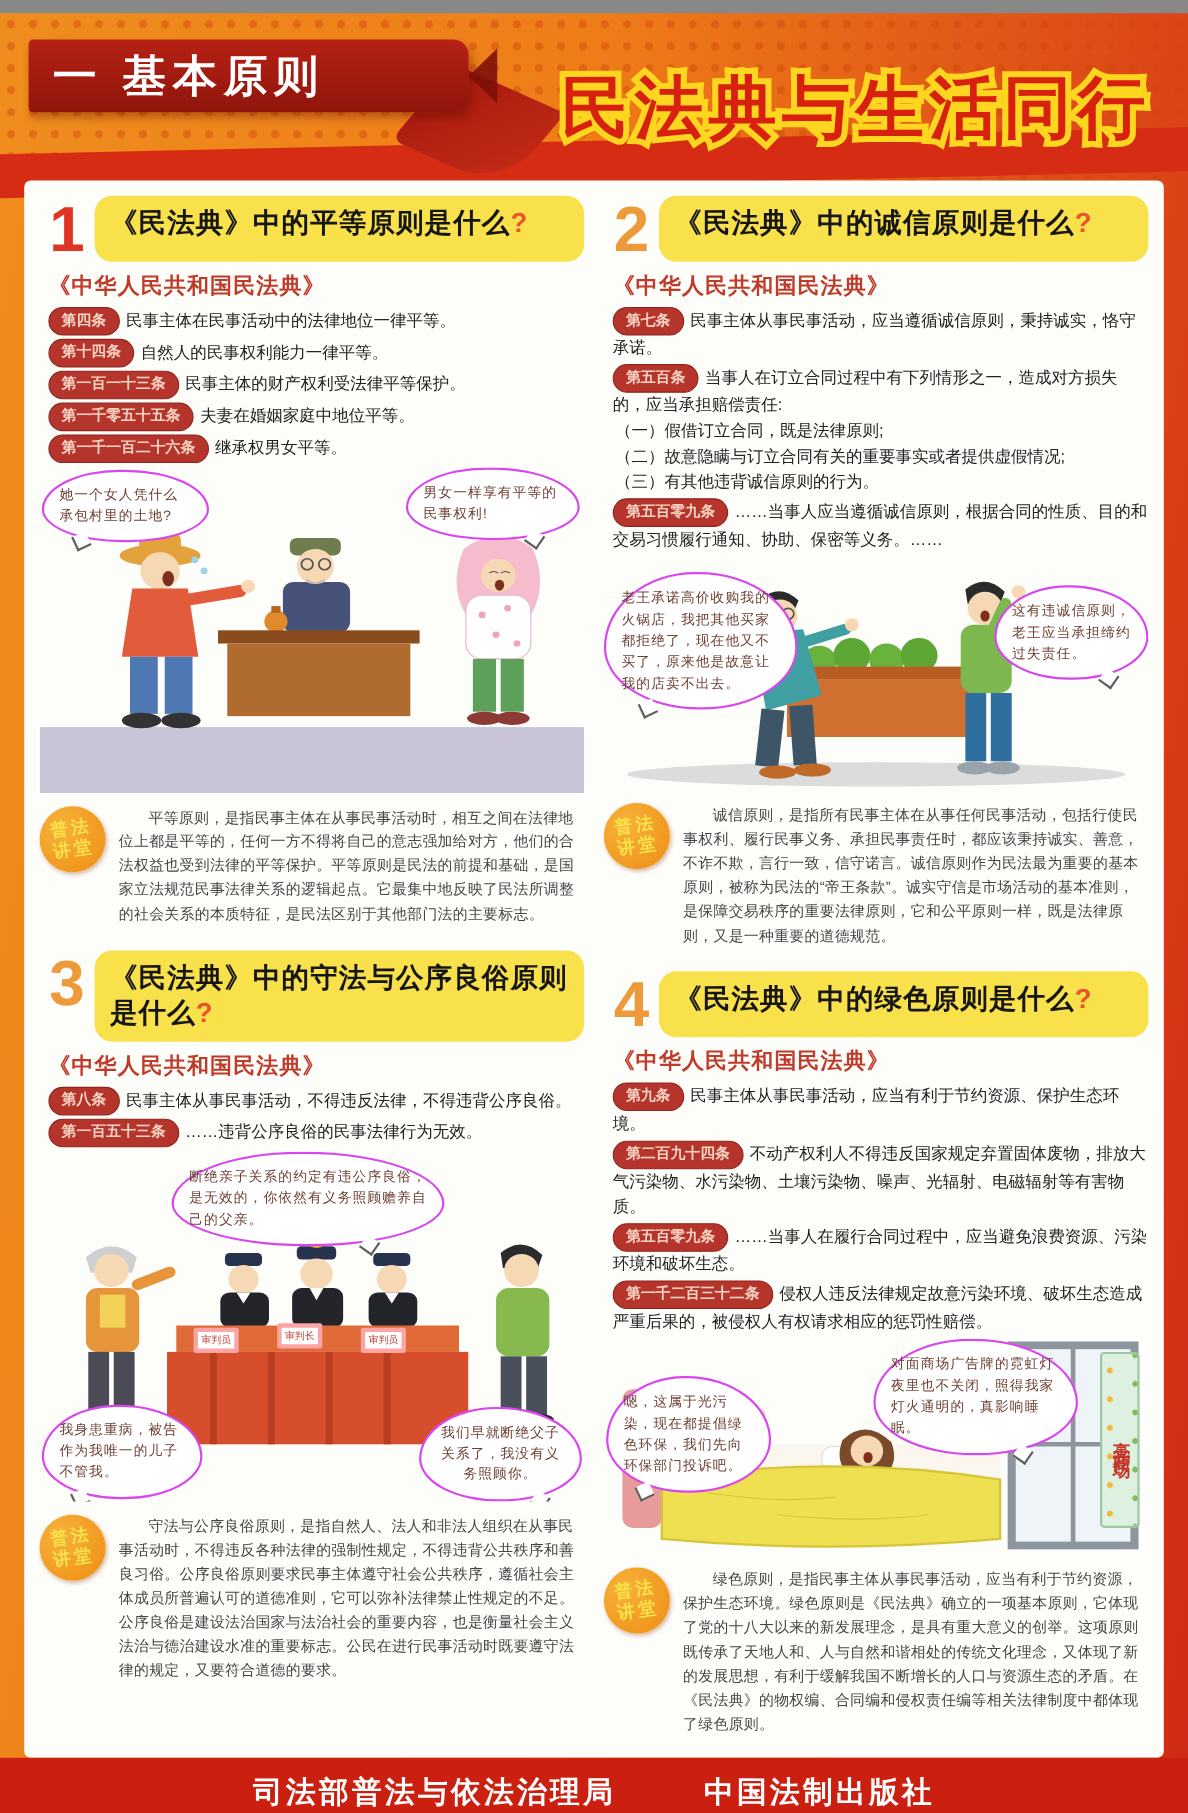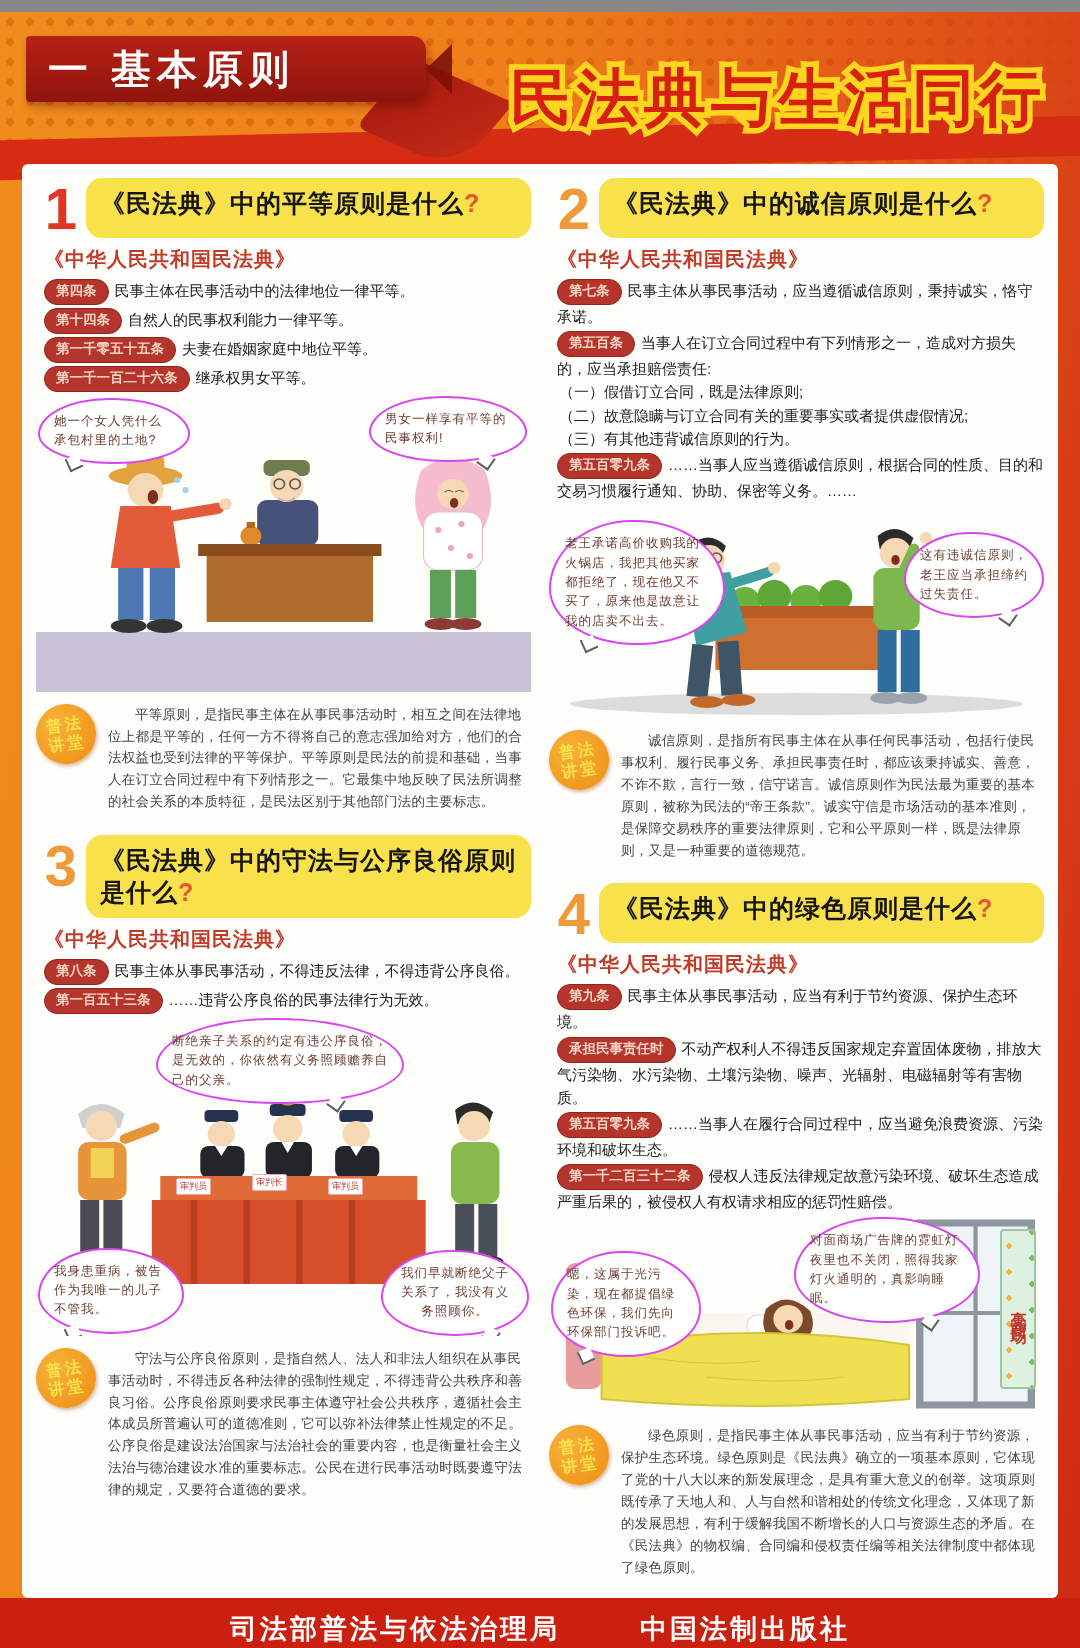--- a/index.html
+++ b/index.html
@@ -52,21 +52,21 @@
   .scene { position:relative; width:100%; overflow:hidden; margin:4px 0 6px; }
   .scene svg { position:absolute; inset:0; width:100%; height:100%; }
   .s1 { height:296px; } .s2 { height:212px; } .s3 { height:318px; } .s4 { height:196px; }
   .bubble { position:absolute; background:#fff; border:2px solid #d946ef; border-radius:48% 52% 50% 50% / 56% 56% 46% 46%;
     padding:12px 14px; font-size:12.5px; line-height:1.55; color:#6d4034; z-index:5; letter-spacing:1px; }
   .bubble::after { content:""; position:absolute; width:12px; height:12px; background:#fff;
     border-right:2px solid #5f5f5f; border-bottom:2px solid #5f5f5f; bottom:-8px; left:70%;
     transform:rotate(35deg); }
   .bubble.tl::after { left:18%; transform:rotate(65deg); }
   .plate { position:absolute; background:#fff; color:#c0392b; font-size:9px; padding:1px 3px;
-    border:1px solid #fca5a5; border-radius:2px; z-index:4; white-space:nowrap; }
+    border:4px solid #fca5a5; border-radius:2px; z-index:4; white-space:nowrap; }
   .neon { position:absolute; right:8px; top:12px; width:36px; height:160px; background:#def0e0;
     border:2px solid #9cc7a4; border-radius:4px; z-index:4; display:flex; align-items:center; justify-content:center;
     background-image:radial-gradient(circle,#f4b63c 18%,transparent 20%),radial-gradient(circle,#7cbf59 18%,transparent 20%);
     background-size:12px 26px,12px 26px; background-position:1px 2px,24px 14px; background-repeat:repeat-y; }
   .neon span { writing-mode:vertical-rl; color:#c2372b; font-weight:800; font-size:16px; letter-spacing:6px; }
 
   
   .lecture { position:relative; padding:6px 4px 4px 72px; min-height:70px; }
   .lec-badge { position:absolute; left:0px; top:6px; width:60px; height:60px; border-radius:50%;
     background:radial-gradient(circle at 35% 30%,#f6b23a,#ef8d14); transform:rotate(-8deg);
@@ -102,20 +102,21 @@
     <div class="col">
 
       <section>
         <div class="sec-head">
           <span class="sec-num num-red">1</span>
           <h2 class="sec-title"><span>《民法典》中的平等原则是什么</span><span class="qmark">?</span></h2>
         </div>
         <div class="law-title">《中华人民共和国民法典》</div>
         <p class="article"><span class="badge">第四条</span><span>民事主体在民事活动中的法律地位一律平等。</span></p>
         <p class="article"><span class="badge">第十四条</span><span>自然人的民事权利能力一律平等。</span></p>
+        <p class="article"><span class="badge">第一百一十三条</span><span>民事主体的财产权利受法律平等保护。</span></p>
         <p class="article"><span class="badge">第一千零五十五条</span><span>夫妻在婚姻家庭中地位平等。</span></p>
         <p class="article"><span class="badge">第一千一百二十六条</span><span>继承权男女平等。</span></p>
 
         <div class="scene s1">
           <svg viewBox="0 0 470 296" preserveAspectRatio="none">
             <rect y="236" width="470" height="60" fill="#c8c3d7"></rect>
 
             <rect x="210" y="104" width="58" height="46" rx="9" fill="#46527a"></rect>
             <rect x="216" y="64" width="44" height="16" rx="6" fill="#6f7d4e"></rect>
             <circle cx="238" cy="90" r="16" fill="#f7d8b4"></circle>
@@ -157,21 +158,21 @@
           </svg>
           <div class="bubble tl" style="left:2px; top:2px; width:152px;"><span>她一个女人凭什么承包村里的土地?</span></div>
           <div class="bubble" style="right:4px; top:0; width:158px;"><span>男女一样享有平等的民事权利!</span></div>
         </div>
 
         <div class="lecture">
           <div class="lec-badge">
             <span>普法</span>
             <span>讲堂</span>
           </div>
-          <p>平等原则，是指民事主体在从事民事活动时，相互之间在法律地位上都是平等的，任何一方不得将自己的意志强加给对方，他们的合法权益也受到法律的平等保护。平等原则是民法的前提和基础，当事人在订立合同过程中有下列情形之一。它最集中地反映了民法所调整的社会关系的本质特征，是民法区别于其他部门法的主要标志。</p>
+          <p>平等原则，是指民事主体在从事民事活动时，相互之间在法律地位上都是平等的，任何一方不得将自己的意志强加给对方，他们的合法权益也受到法律的平等保护。平等原则是民法的前提和基础，是国家立法规范民事法律关系的逻辑起点。它最集中地反映了民法所调整的社会关系的本质特征，是民法区别于其他部门法的主要标志。</p>
         </div>
       </section>
 
       <section style="margin-top:18px;">
         <div class="sec-head">
           <span class="sec-num num-org">3</span>
           <h2 class="sec-title"><span>《民法典》中的守法与公序良俗原则是什么</span><span class="qmark">?</span></h2>
         </div>
         <div class="law-title">《中华人民共和国民法典》</div>
         <p class="article"><span class="badge">第八条</span><span>民事主体从事民事活动，不得违反法律，不得违背公序良俗。</span></p>
@@ -299,21 +300,21 @@
         </div>
       </section>
 
       <section style="margin-top:18px;">
         <div class="sec-head">
           <span class="sec-num num-org">4</span>
           <h2 class="sec-title"><span>《民法典》中的绿色原则是什么</span><span class="qmark">?</span></h2>
         </div>
         <div class="law-title">《中华人民共和国民法典》</div>
         <p class="article"><span class="badge">第九条</span><span>民事主体从事民事活动，应当有利于节约资源、保护生态环境。</span></p>
-        <p class="article"><span class="badge">承担民事责任时</span><span>不动产权利人不得违反国家规定弃置固体废物，排放大气污染物、水污染物、土壤污染物、噪声、光辐射、电磁辐射等有害物质。</span></p>
+        <p class="article"><span class="badge">第二百九十四条</span><span>不动产权利人不得违反国家规定弃置固体废物，排放大气污染物、水污染物、土壤污染物、噪声、光辐射、电磁辐射等有害物质。</span></p>
         <p class="article"><span class="badge">第五百零九条</span><span>……当事人在履行合同过程中，应当避免浪费资源、污染环境和破坏生态。</span></p>
         <p class="article"><span class="badge">第一千二百三十二条</span><span>侵权人违反法律规定故意污染环境、破坏生态造成严重后果的，被侵权人有权请求相应的惩罚性赔偿。</span></p>
 
         <div class="scene s4">
           <svg viewBox="0 0 470 196" preserveAspectRatio="none">
 
             <rect x="352" y="6" width="106" height="182" fill="#eef4f8" stroke="#8d969e" stroke-width="7"></rect>
             <path d="M405,6 v182 M352,96 h106" stroke="#8d969e" stroke-width="4"></path>
 
             <rect x="16" y="46" width="34" height="126" rx="9" fill="#e89b9b"></rect>

